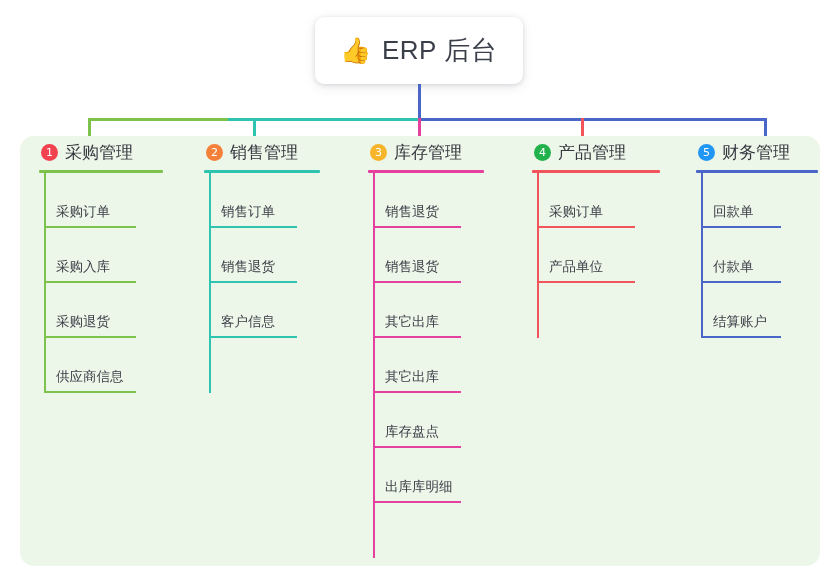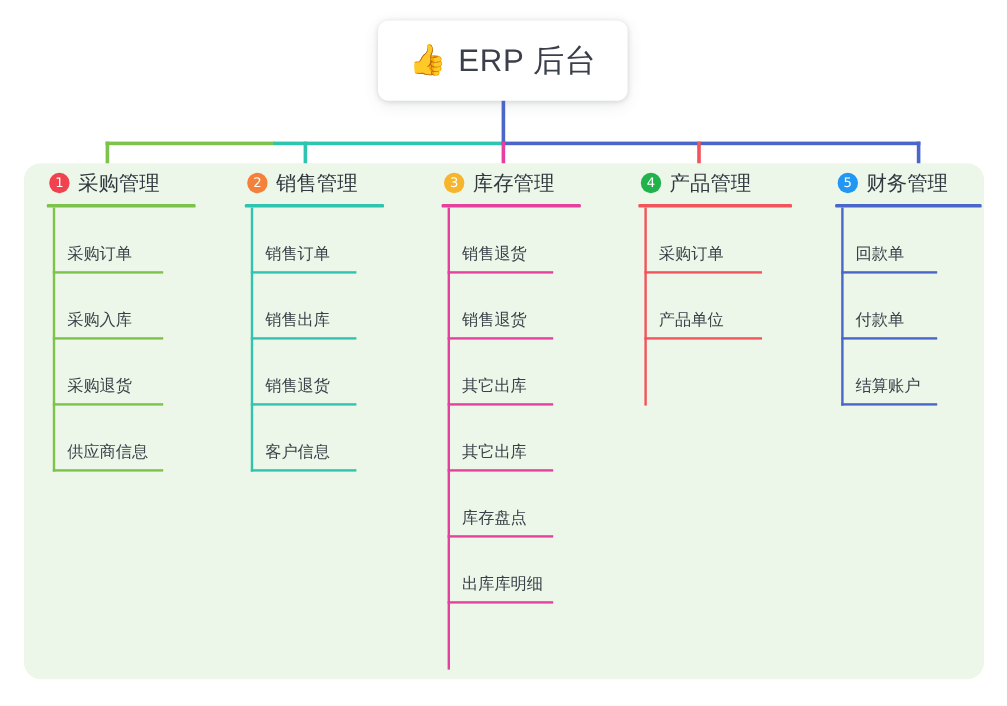--- a/index.html
+++ b/index.html
@@ -178,24 +178,20 @@
           <span class="col-title">销售管理</span>
         </div>
         <div class="head-rule" style="width: 116px; background: rgb(46, 196, 176);"></div>
         <div class="items">
           <div class="spine" style="background: rgb(46, 196, 176); height: 220px;"></div>
           <div class="item">
             <span class="item-label">销售订单</span>
             <div class="item-rule" style="width: 88px; background: rgb(46, 196, 176);"></div>
           </div>
           <div class="item">
-            <span class="item-label">销售出库</span>
-            <div class="item-rule" style="width: 88px; background: rgb(46, 196, 176);"></div>
-          </div>
-          <div class="item">
             <span class="item-label">销售退货</span>
             <div class="item-rule" style="width: 88px; background: rgb(46, 196, 176);"></div>
           </div>
           <div class="item">
             <span class="item-label">客户信息</span>
             <div class="item-rule" style="width: 88px; background: rgb(46, 196, 176);"></div>
           </div>
         </div>
       </div>
       <div class="column" style="left: 348px;">

